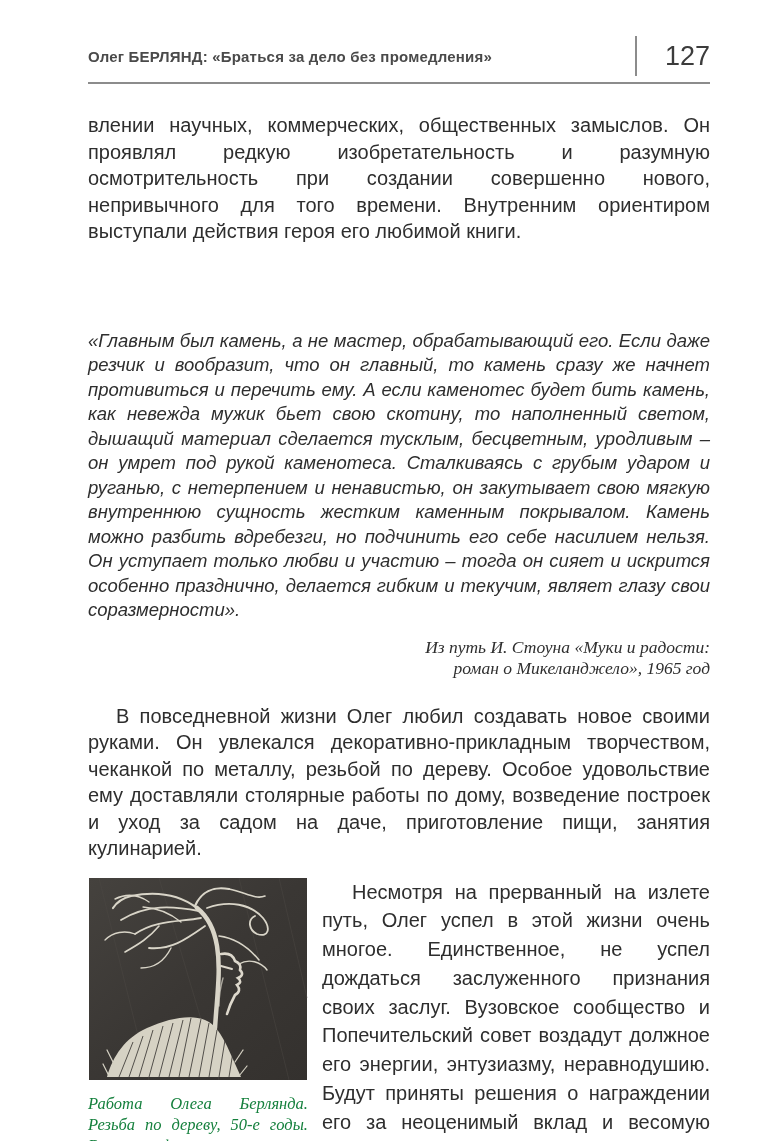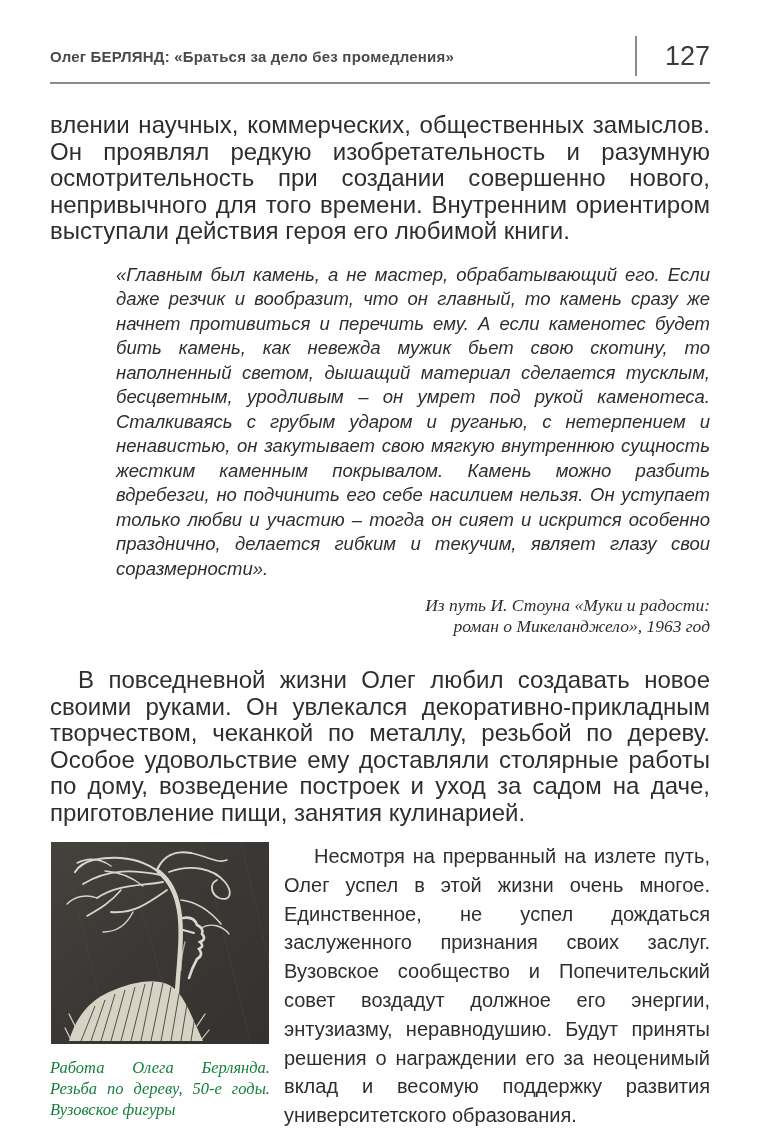--- a/index.html
+++ b/index.html
@@ -5,21 +5,21 @@
   html,body { margin:0; padding:0; background:#ffffff; }
   .page {
     position:relative;
     width:770px; height:1141px;
     margin:0 auto;
     background:#ffffff;
     font-family:"Liberation Sans", sans-serif;
     color:#2e2e2e;
     overflow:hidden;
     box-sizing:border-box;
-    padding:36px 60px 0 50px;
+    padding:36px 60px 0 88px;
   }
   
   .header-row {
     display:flex; align-items:center; justify-content:space-between;
   }
   .running-title {
     font-size:15px; font-weight:bold; color:#4a4a4a; letter-spacing:0.2px;
   }
   .pageno-box {
     display:flex; align-items:center; gap:28px;
@@ -29,27 +29,27 @@
   }
   .page-number {
     font-size:27px; color:#3c3c3c; line-height:40px;
   }
   .hrule {
     height:2px; background:var(--rule,#8c8c8c); margin-top:6px;
   }
   
   .body-text {
     margin:0; text-align:justify;
-    font-size:24px; line-height:26.5px; color:#2e2e2e;
+    font-size:20px; line-height:26.5px; color:#2e2e2e;
   }
   .p1 { margin-top:28px; }
-  .p2 { margin-top:30px; text-indent:28px; }
+  .p2 { margin-top:24px; text-indent:28px; }
   
   .quote-block {
-    display:flex; align-items:center; gap:24px; margin-top:18px;
+    display:flex; align-items:center; gap:24px; margin-top:18px;flex-direction:column;
   }
   .quote-bar {
     flex:0 0 42px; background:var(--quote-bar,#a8a8a8);
   }
   .quote-content { flex:1; }
   .quote-text {
     margin:0; font-style:italic; font-size:18.5px; line-height:24.5px;
     text-align:justify; color:#2e2e2e;
   }
   .attribution {
@@ -94,21 +94,21 @@
   <main>
 
     <p class="body-text p1">влении научных, коммерческих, общественных замыслов. Он проявлял редкую изобретательность и разумную осмотрительность при создании совершенно нового, непривычного для того времени. Внутренним ориентиром выступали действия героя его любимой книги.</p>
 
     <div class="quote-block">
       <div class="quote-bar"></div>
       <div class="quote-content">
         <p class="quote-text">«Главным был камень, а не мастер, обрабатывающий его. Если даже резчик и вообразит, что он главный, то камень сразу же начнет противиться и перечить ему. А если каменотес будет бить камень, как невежда мужик бьет свою скотину, то наполненный светом, дышащий материал сделается тусклым, бесцветным, уродливым – он умрет под рукой каменотеса. Сталкиваясь с грубым ударом и руганью, с нетерпением и ненавистью, он закутывает свою мягкую внутреннюю сущность жестким каменным покрывалом. Камень можно разбить вдребезги, но подчинить его себе насилием нельзя. Он уступает только любви и участию – тогда он сияет и искрится особенно празднично, делается гибким и текучим, являет глазу свои соразмерности».</p>
         <div class="attribution">
           <div>Из путь И. Стоуна «Муки и радости:</div>
-          <div>роман о Микеланджело», 1963 год</div>
+          <div>роман о Микеланджело», 1965 год</div>
         </div>
       </div>
     </div>
 
     <p class="body-text p2">В повседневной жизни Олег любил создавать новое своими руками. Он увлекался декоративно-прикладным творчеством, чеканкой по металлу, резьбой по дереву. Особое удовольствие ему доставляли столярные работы по дому, возведение построек и уход за садом на даче, приготовление пищи, занятия кулинарией.</p>
 
     <div class="figure-row">
 
       <div class="figure-col">
         <figure>

